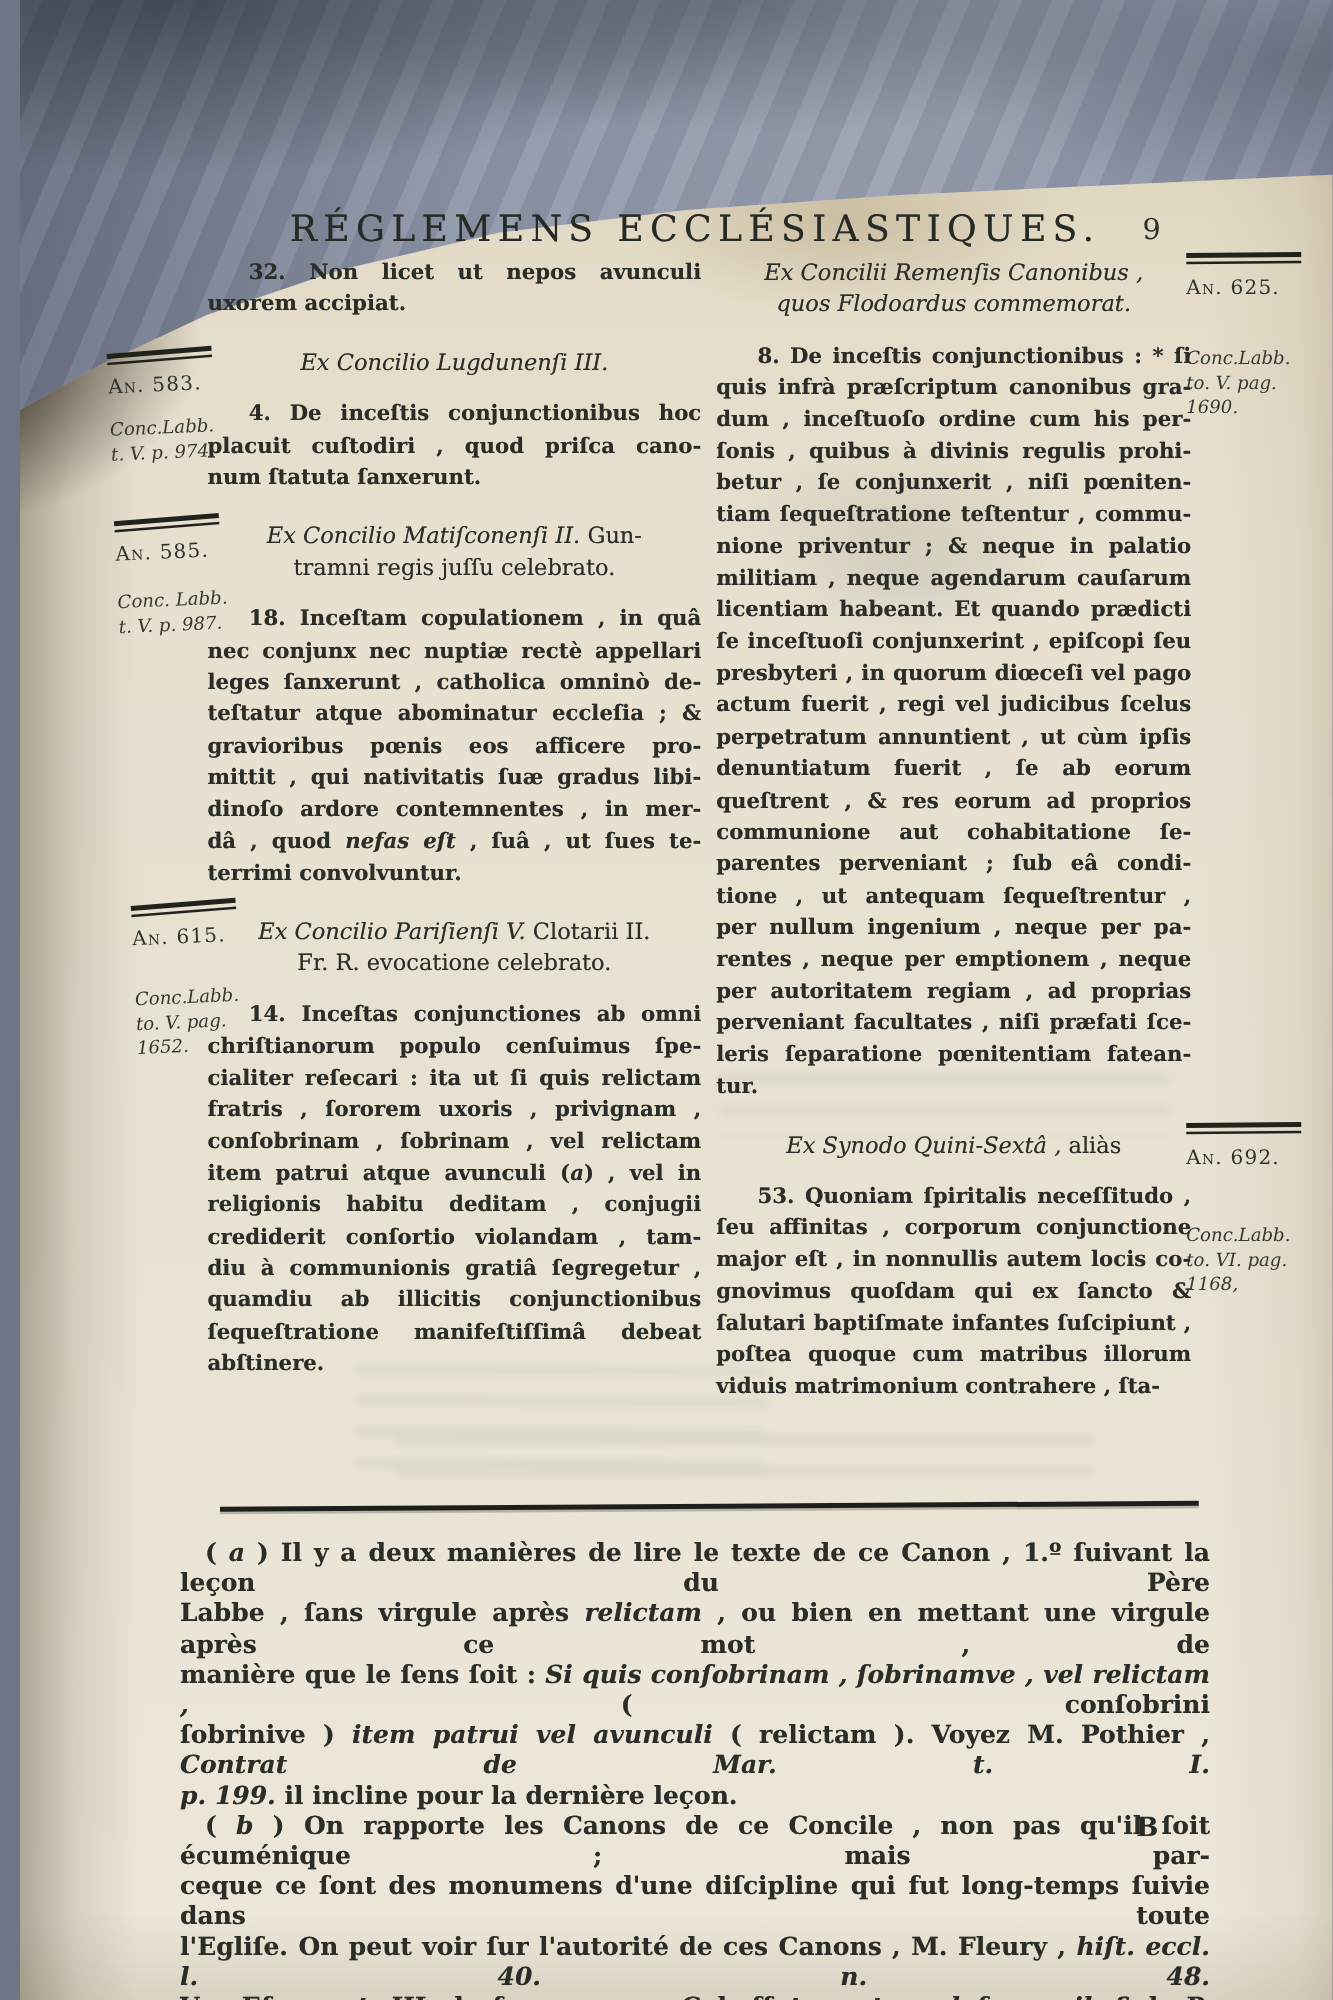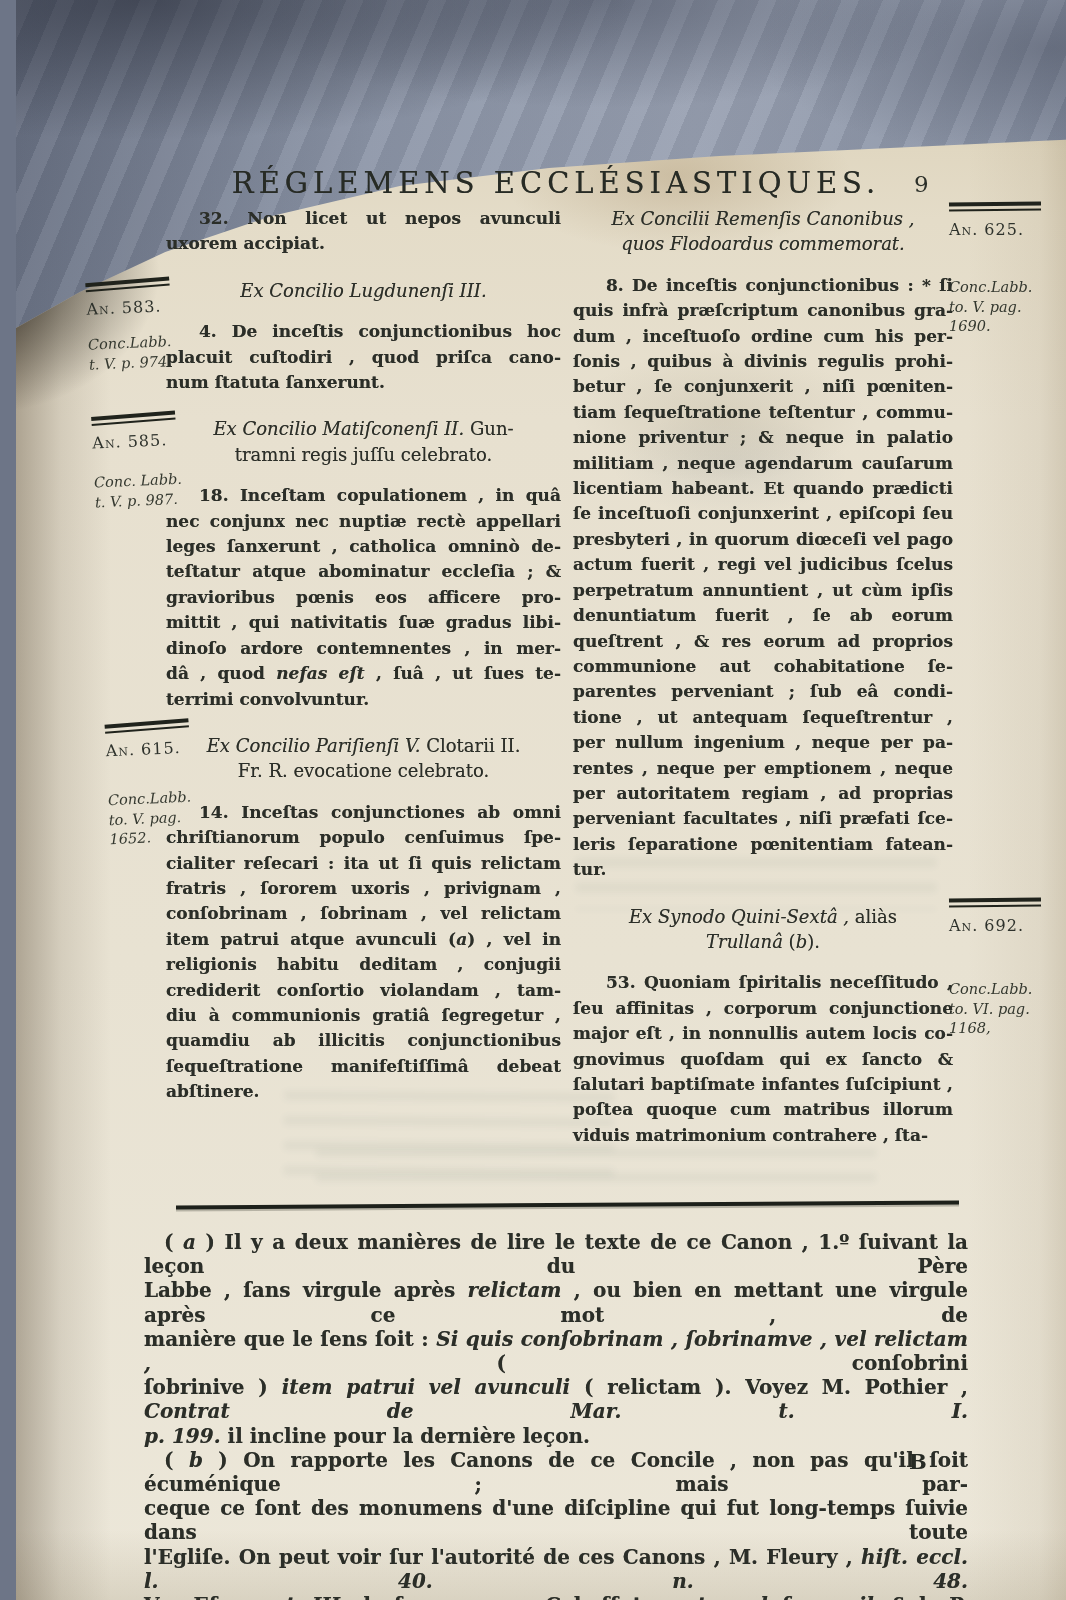--- a/index.html
+++ b/index.html
@@ -204,21 +204,20 @@
         <div class="line">tione , ut antequam ſequeſtrentur ,</div>
         <div class="line">per nullum ingenium , neque per pa-</div>
         <div class="line">rentes , neque per emptionem , neque</div>
         <div class="line">per autoritatem regiam , ad proprias</div>
         <div class="line">perveniant facultates , niſi præfati ſce-</div>
         <div class="line">leris ſeparatione pœnitentiam fatean-</div>
         <div class="line last">tur.</div>
       </div>
       <div class="block heading">
         <div class="line"><i>Ex Synodo Quini-Sextâ ,</i> aliàs</div>
-        <div class="line last"><i>Trullanâ</i> (<i>b</i>).</div>
       </div>
       <div class="block paragraph">
         <div class="line">53. Quoniam ſpiritalis neceſſitudo ,</div>
         <div class="line">ſeu affinitas , corporum conjunctione</div>
         <div class="line">major eſt , in nonnullis autem locis co-</div>
         <div class="line">gnovimus quoſdam qui ex ſancto &amp;</div>
         <div class="line">ſalutari baptiſmate infantes ſuſcipiunt ,</div>
         <div class="line">poſtea quoque cum matribus illorum</div>
         <div class="line last">viduis matrimonium contrahere , ſta-</div>
       </div>

